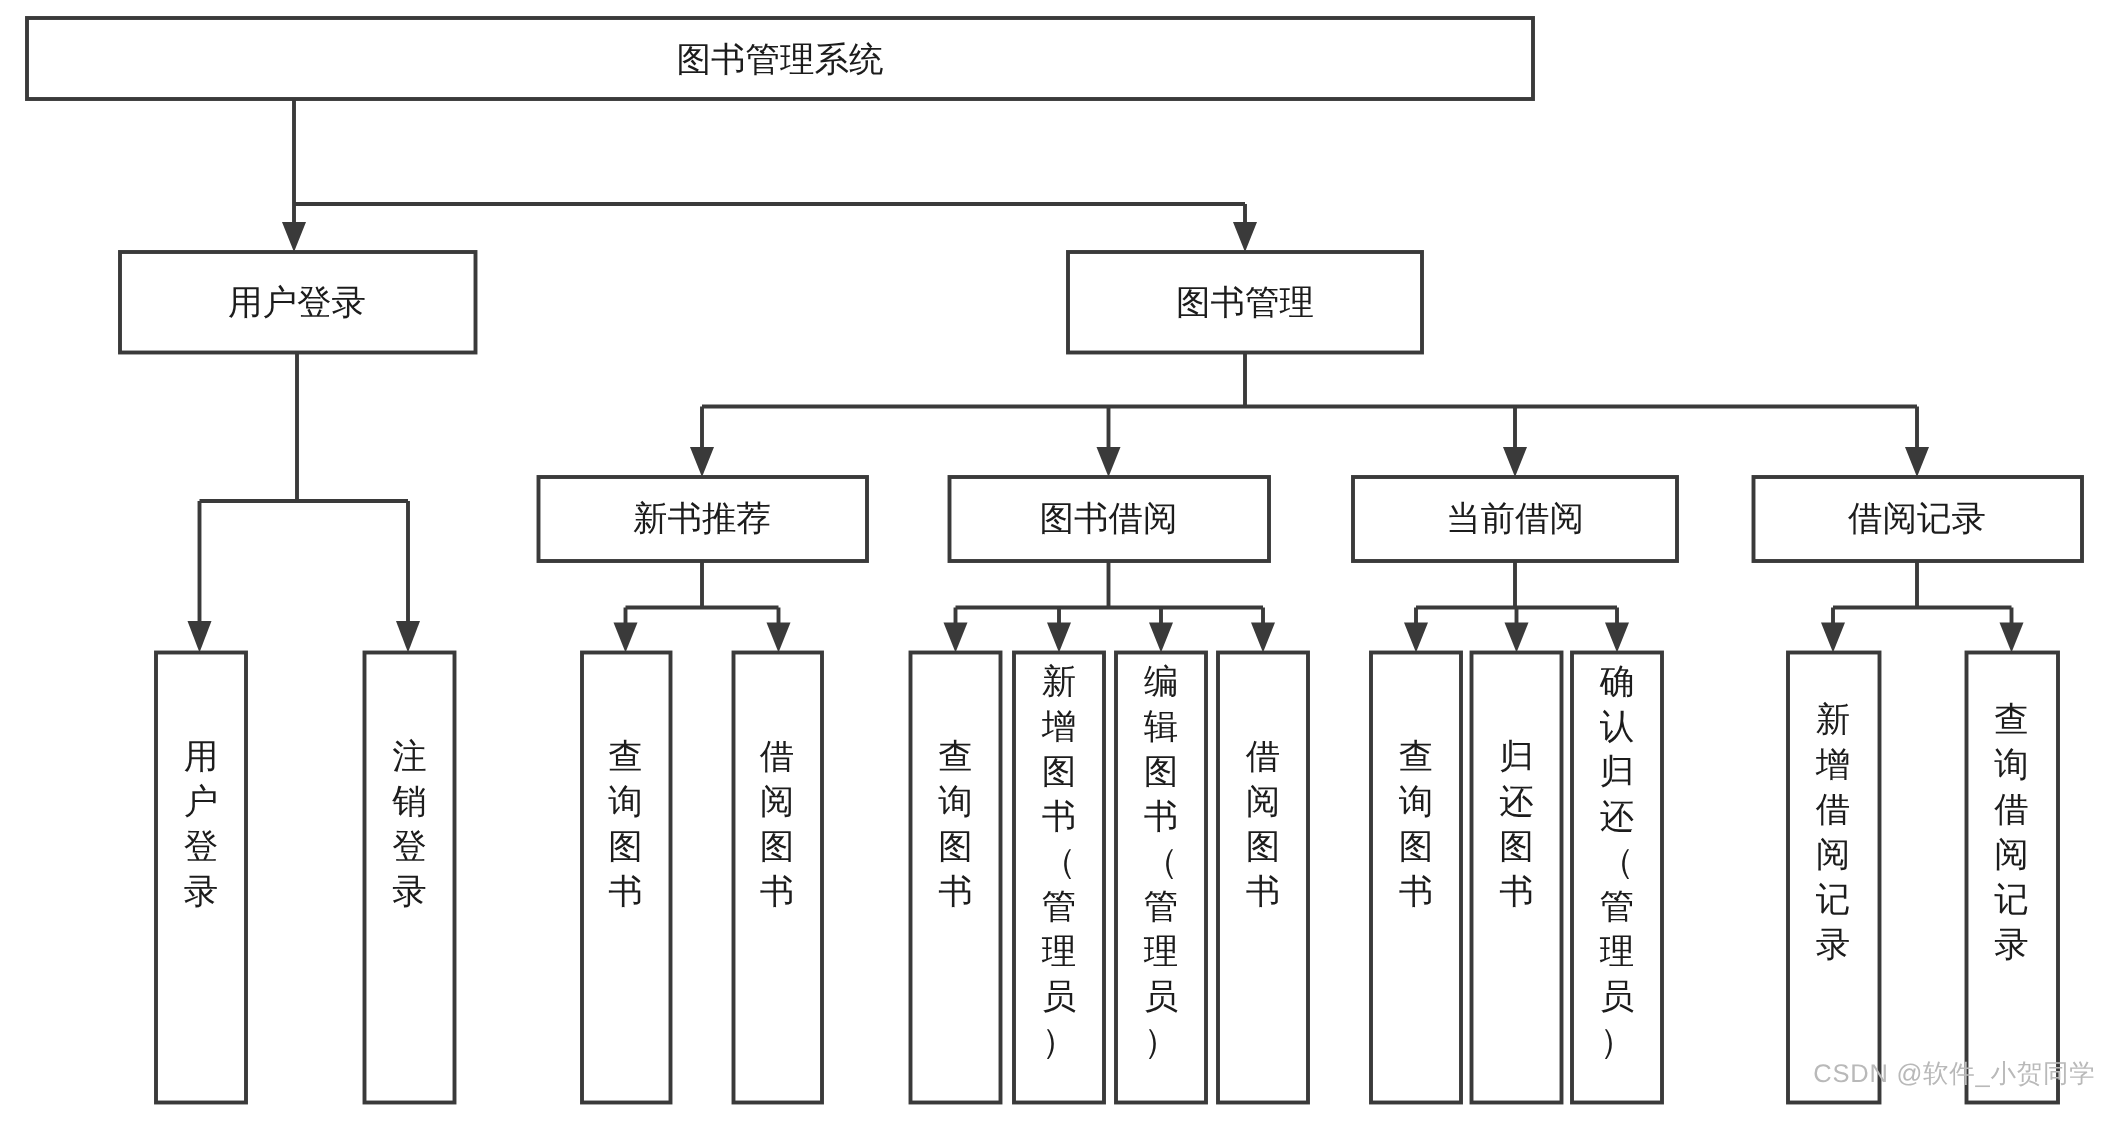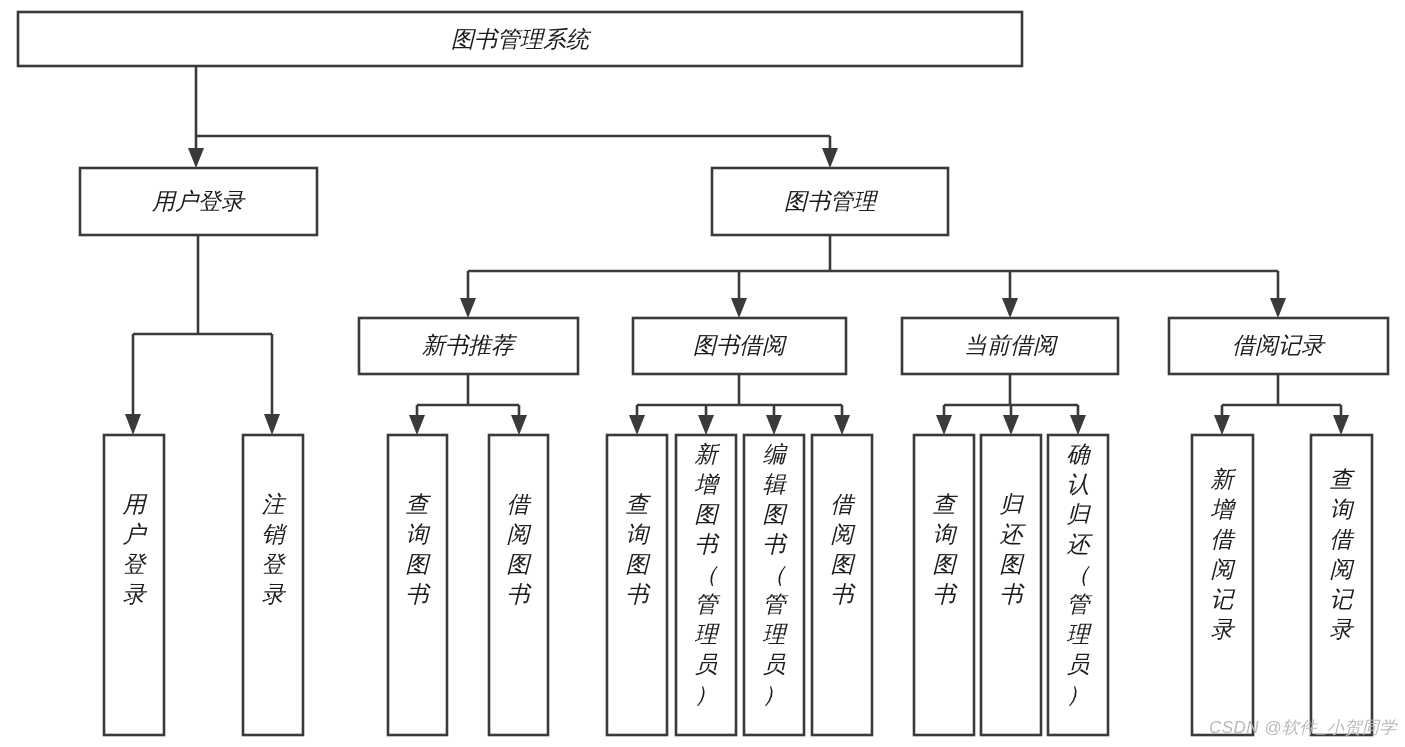--- a/index.html
+++ b/index.html
@@ -11,21 +11,20 @@
     width: 1405px;
     height: 747px;
     font-family: "Liberation Sans", "DejaVu Sans", sans-serif;
     overflow: hidden;
     position: relative;
   }
   #diagram-root {
     position: relative;
     width: 1405px;
     height: 747px;
-    font-style: italic;
   }
   svg.flow {
     position: absolute;
     top: 0;
     left: 0;
     width: 1405px;
     height: 747px;
   }
   .node-box {
     fill: #ffffff;
@@ -51,21 +50,21 @@
   }
   .node-label-v {
     font-family: "Liberation Sans", "DejaVu Sans", sans-serif;
     font-size: 23px;
     fill: #1c1c1c;
     text-anchor: middle;
   }
   .watermark {
     position: absolute;
     right: 8px;
-    bottom: 8px;
+    bottom: 20px;
     font-family: "Liberation Sans", "DejaVu Sans", sans-serif;
     font-size: 17px;
     color: #b9b9b9;
     letter-spacing: 0.5px;
     white-space: nowrap;
   }
 </style>
 </head>
 <body>
 

